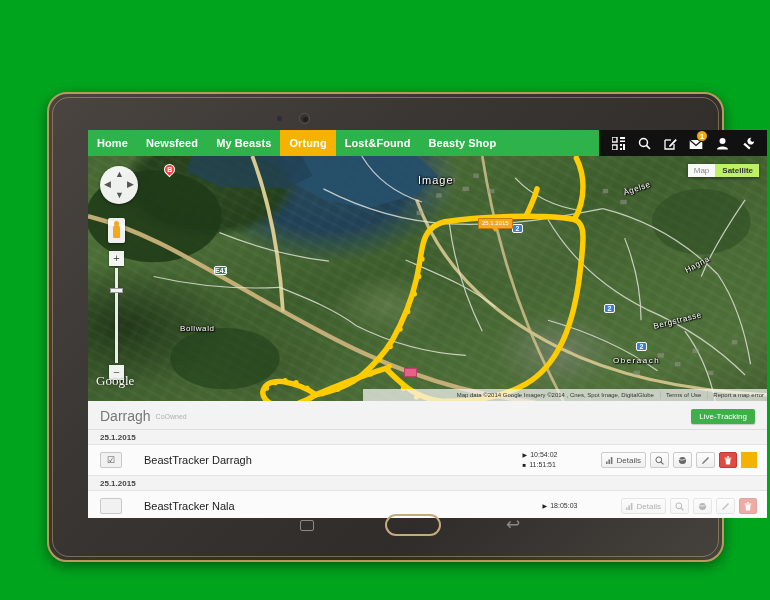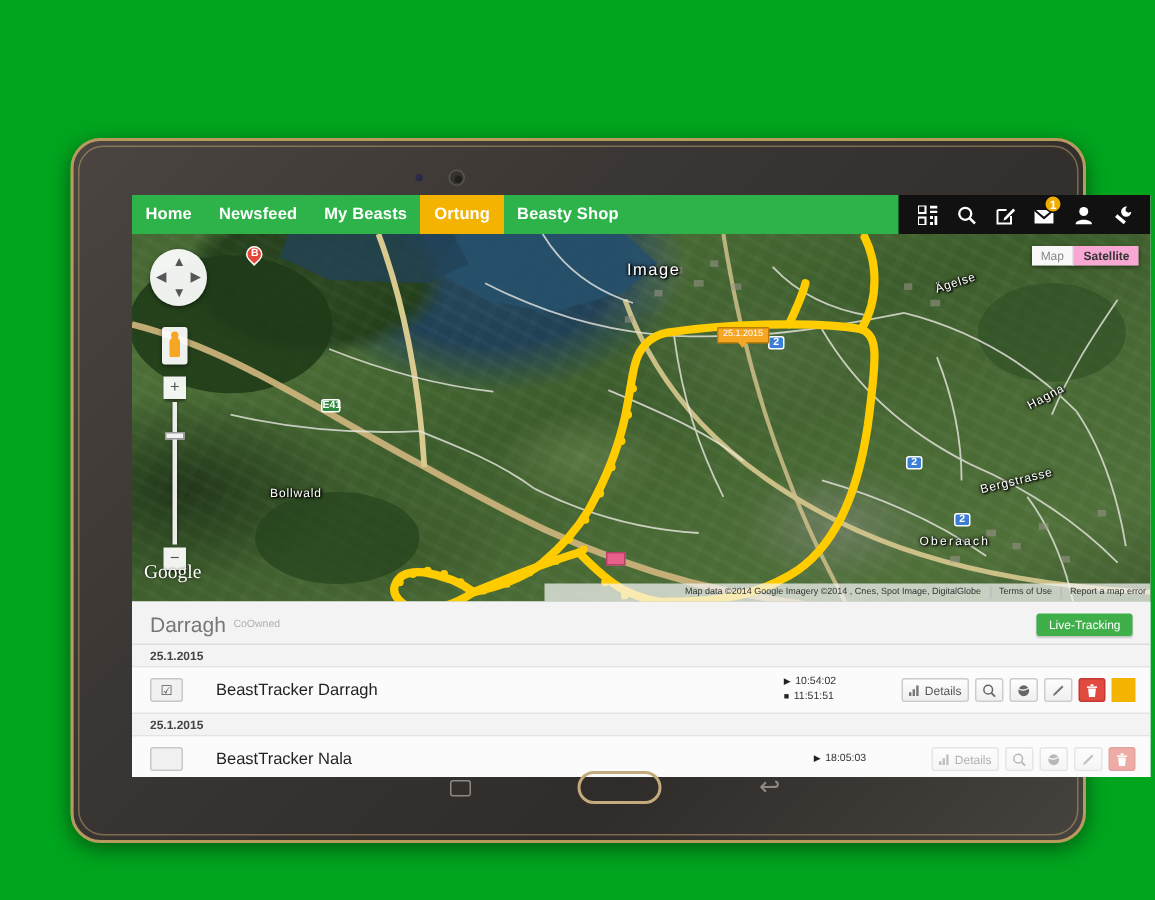--- a/index.html
+++ b/index.html
@@ -207,21 +207,21 @@
     background:#f2f2f2; border:1px solid #999;
   }
   #maptypes {
     position:absolute; right:8px; top:8px; display:flex;
     box-shadow:0 1px 3px rgba(0,0,0,.5); font-size:8px;
   }
   .mt-btn {
     padding:2px 6px; background:#f8f8f8; color:#888;
     border-right:1px solid #d0d0d0;
   }
-  .mt-btn.sel { background:#f9a8d4; color:#333; font-weight:bold; border-right:none; }
+  .mt-btn.sel { background:#bef264; color:#333; font-weight:bold; border-right:none; }
   #googlelogo {
     position:absolute; left:8px; bottom:12px;
     color:#fff; font-size:13px; font-family:"Liberation Serif",serif;
     text-shadow:0 0 2px rgba(0,0,0,.8);
   }
   #attribution {
     position:absolute; right:0; bottom:0; left:275px;
     background:rgba(245,245,245,.72);
     font-size:6px; color:#333; padding:2px 3px;
     display:flex; justify-content:flex-end; gap:6px; white-space:nowrap;
@@ -280,20 +280,21 @@
   <div class="cam-dot"></div>
   <div class="cam-lens"></div>
 
   <div id="screen">
 
     <div id="topnav">
       <div class="nav-item">Home</div>
       <div class="nav-item">Newsfeed</div>
       <div class="nav-item">My Beasts</div>
       <div class="nav-item active">Ortung</div>
+      <div class="nav-item">Lost&amp;Found</div>
       <div class="nav-item">Beasty Shop</div>
       <div id="navspacer"></div>
 
       <div id="iconbar">
         <div class="nav-icon">
           <svg width="13" height="13" viewBox="0 0 13 13">
             <rect x="0" y="0" width="5" height="5" fill="none" stroke="#fff" stroke-width="1.4"></rect>
             <rect x="0" y="8" width="5" height="5" fill="none" stroke="#fff" stroke-width="1.4"></rect>
             <rect x="8" y="0" width="5" height="2" fill="#fff"></rect>
             <rect x="8" y="3.5" width="5" height="1.5" fill="#fff"></rect>

